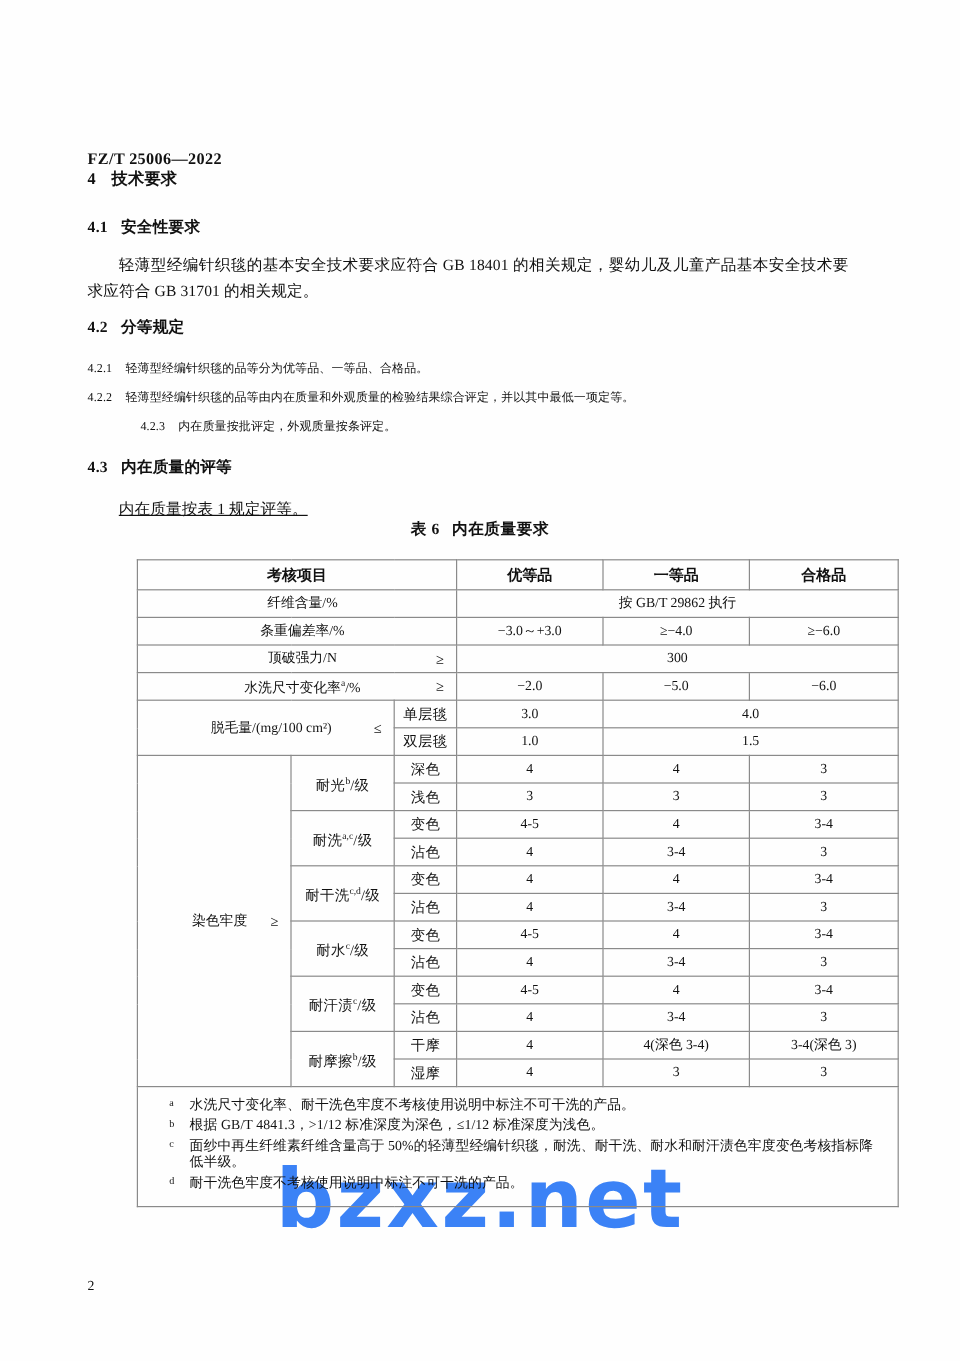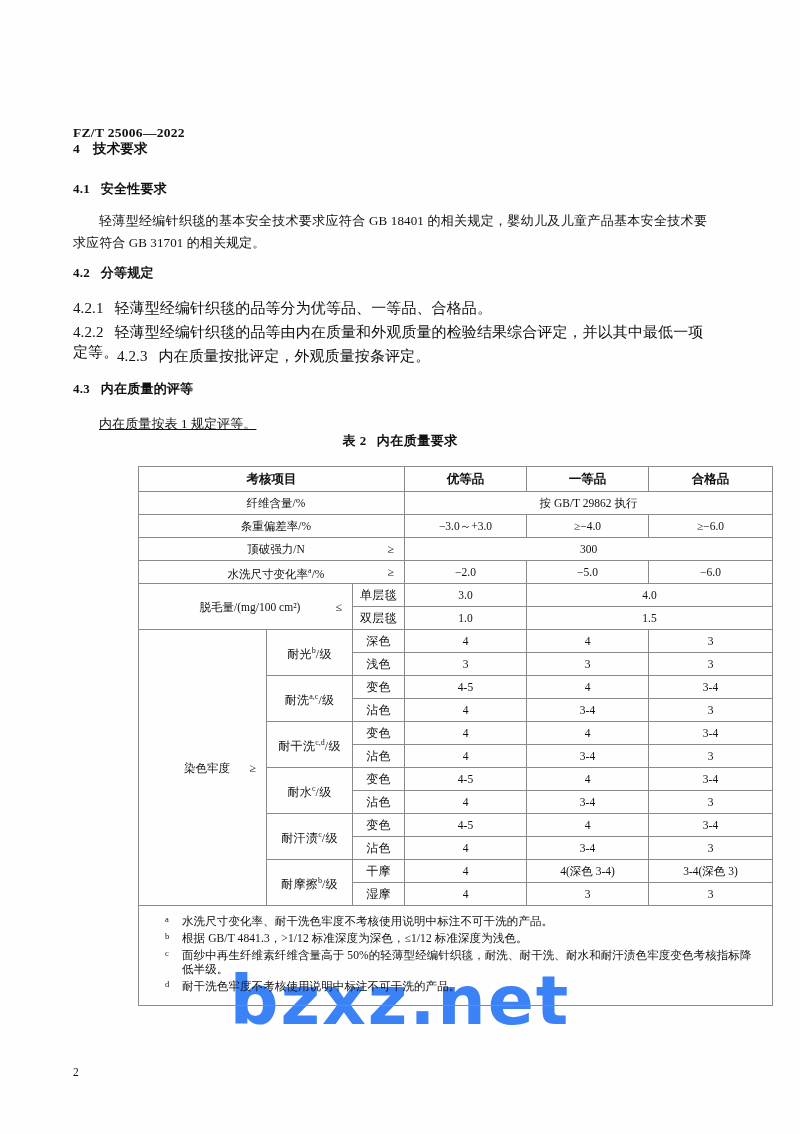--- a/index.html
+++ b/index.html
@@ -84,42 +84,42 @@
     line-height: 22px;
     text-align: justify;
     letter-spacing: 0.1px;
   }
   .para.indent { text-indent: 26px; }
 
   .listitem {
     position: absolute;
     left: 73px;
     width: 634px;
-    font-size: 15px;
+    font-size: 10px;
     line-height: 20px;
     letter-spacing: 0.1px;
   }
   .listitem .num { margin-right: 11px; }
 
   
   .table-caption {
     position: absolute;
     left: 0;
     width: 800px;
     text-align: center;
     font-weight: bold;
     font-size: 13px;
     letter-spacing: 0.5px;
   }
   .table-caption .tnum { margin-right: 10px; }
 
   
   .tbl-wrap {
     position: absolute;
-    left: 90px;
+    left: 66px;
     top: 466px;
     width: 634px;
     padding-left: 48px;
   }
   table.spec {
     border-collapse: collapse;
     width: 634px;
     table-layout: fixed;
     font-size: 11.5px;
   }
@@ -236,21 +236,21 @@
       <span class="num">4.2.3</span><span>内在质量按批评定，外观质量按条评定。</span>
     </div>
 
     <div class="clause-h2" style="top:380px;">
       <span class="num">4.3</span><span>内在质量的评等</span>
     </div>
 
     <div class="para indent" style="top:413px;text-decoration:underline;">内在质量按表 1 规定评等。</div>
 
     <div class="table-caption" style="top:432px;">
-      <span class="tnum">表 2</span><span>内在质量要求</span>
+      <span class="tnum">表 6</span><span>内在质量要求</span>
     </div>
 
     <div class="tbl-wrap">
       <table class="spec">
         <colgroup>
           <col style="width:128px;">
           <col style="width:86px;">
           <col style="width:52px;">
           <col style="width:122px;">
           <col style="width:122px;">

